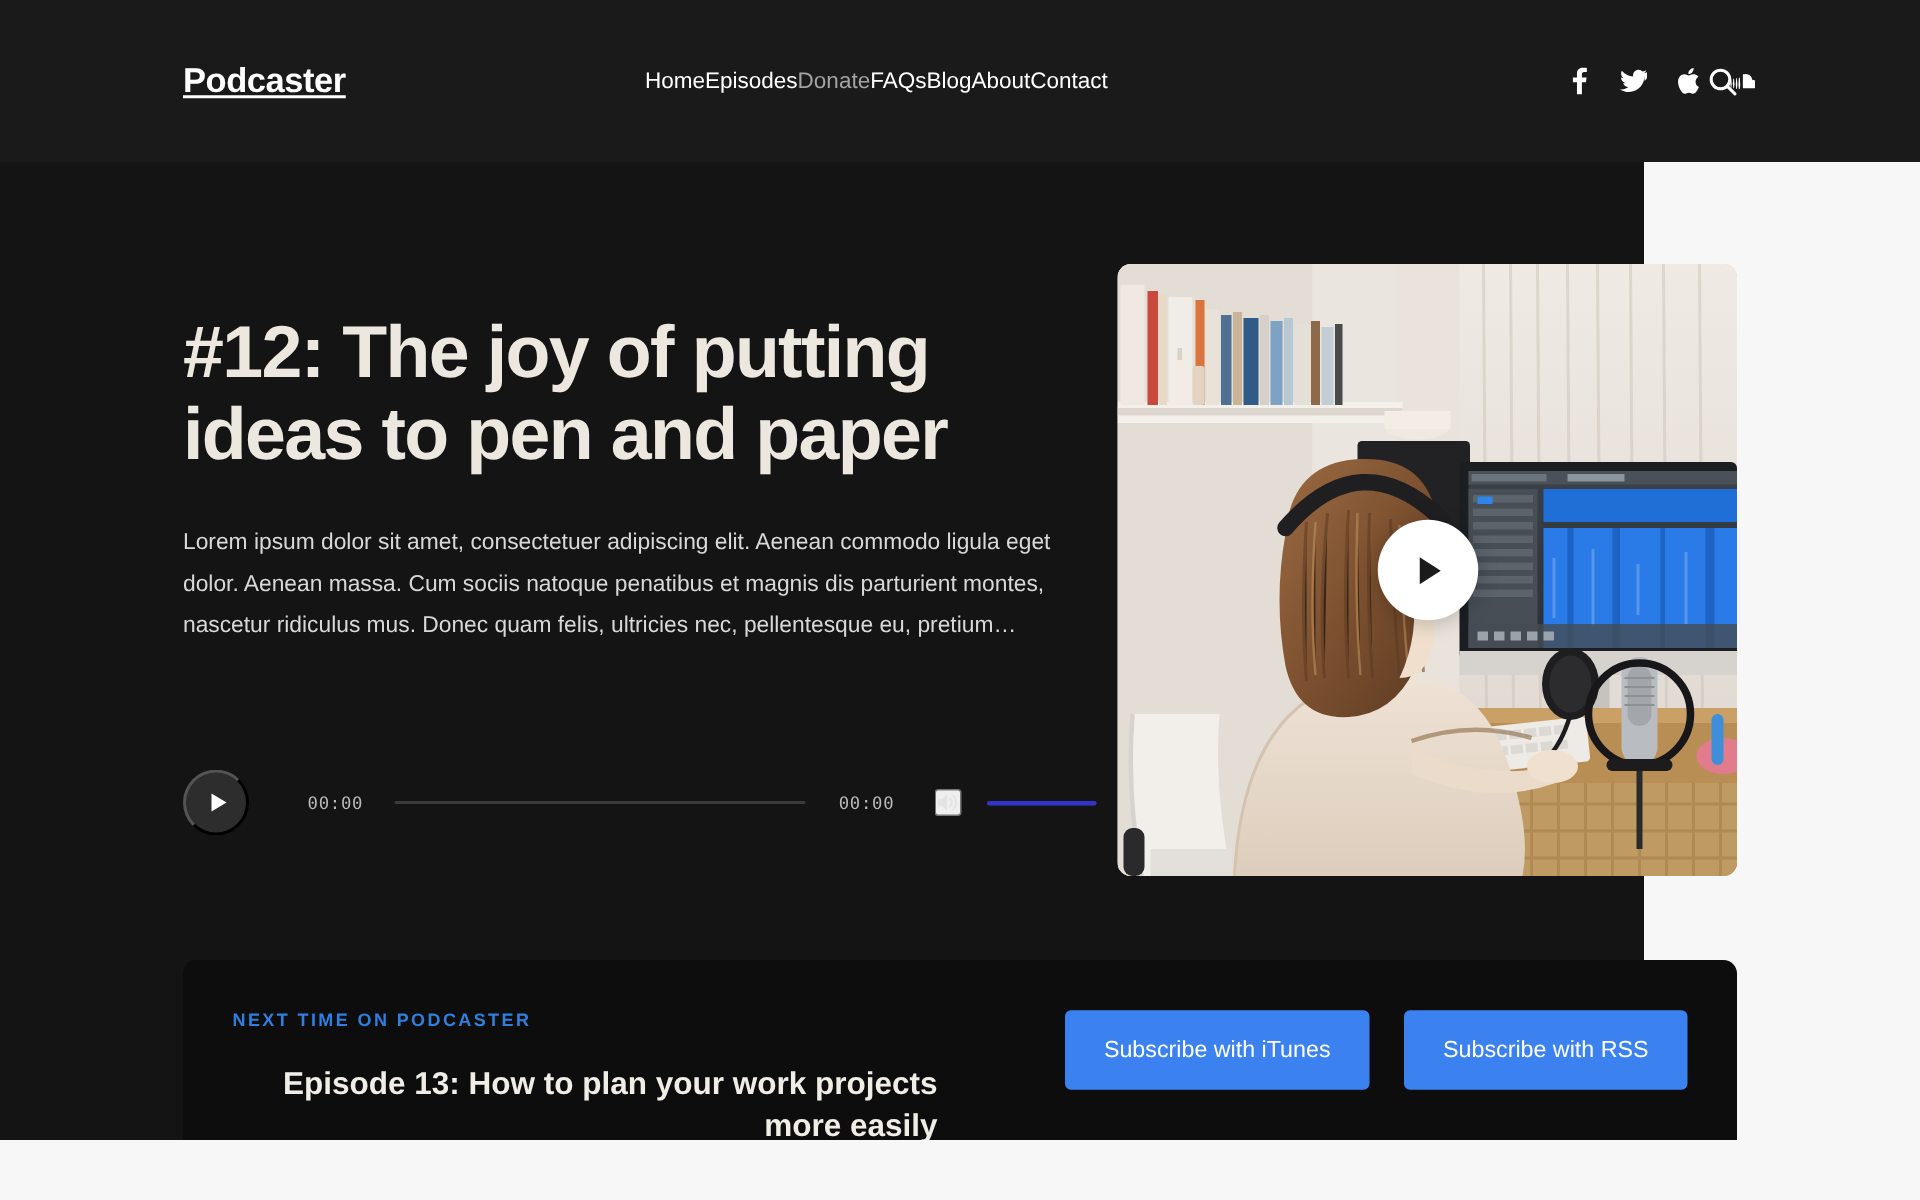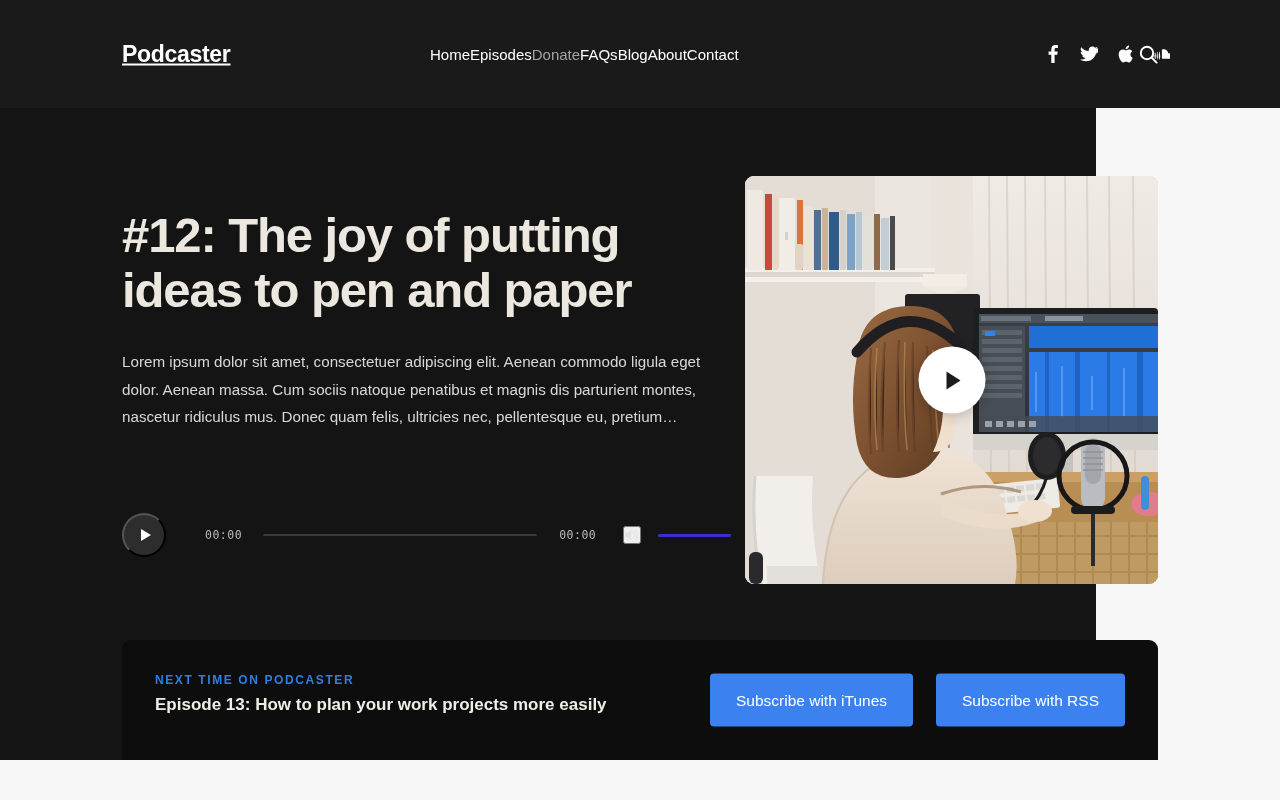--- a/index.html
+++ b/index.html
@@ -125,21 +125,21 @@
     position: absolute; left: 122px; top: 640px; width: 1036px; height: 120px;
     background: #0d0d0d; border-radius: 9px 9px 0 0;
     display: flex; align-items: center;
   }
   .cta-text { position: absolute; left: 33px; top: 33px; width: 470px; }
   .cta-kicker {
     color: #2f7fe0; font-size: 12px; font-weight: bold;
     letter-spacing: 1.6px; text-transform: uppercase;
   }
   .cta-title {
-    margin-top: 7px; color: #f0ece6; font-size: 17px; font-weight: bold; line-height: 1.32;
+    margin-top: 22px; color: #f0ece6; font-size: 21px; font-weight: bold; line-height: 1.32; text-align: right;
   }
   .cta-btns { position: absolute; right: 33px; top: 50%; transform: translateY(-50%); display: flex; gap: 23px; }
   .btn {
     background: #3b82f0; color: #ffffff; border: none; border-radius: 4px;
     font-family: "Liberation Sans", sans-serif; font-size: 15.5px;
     padding: 0 26px; height: 53px; cursor: pointer; white-space: nowrap;
   }
 
   
   .light-section { position: absolute; left:0; top: 760px; width: 1280px; height: 40px; background:#f7f7f8; }

